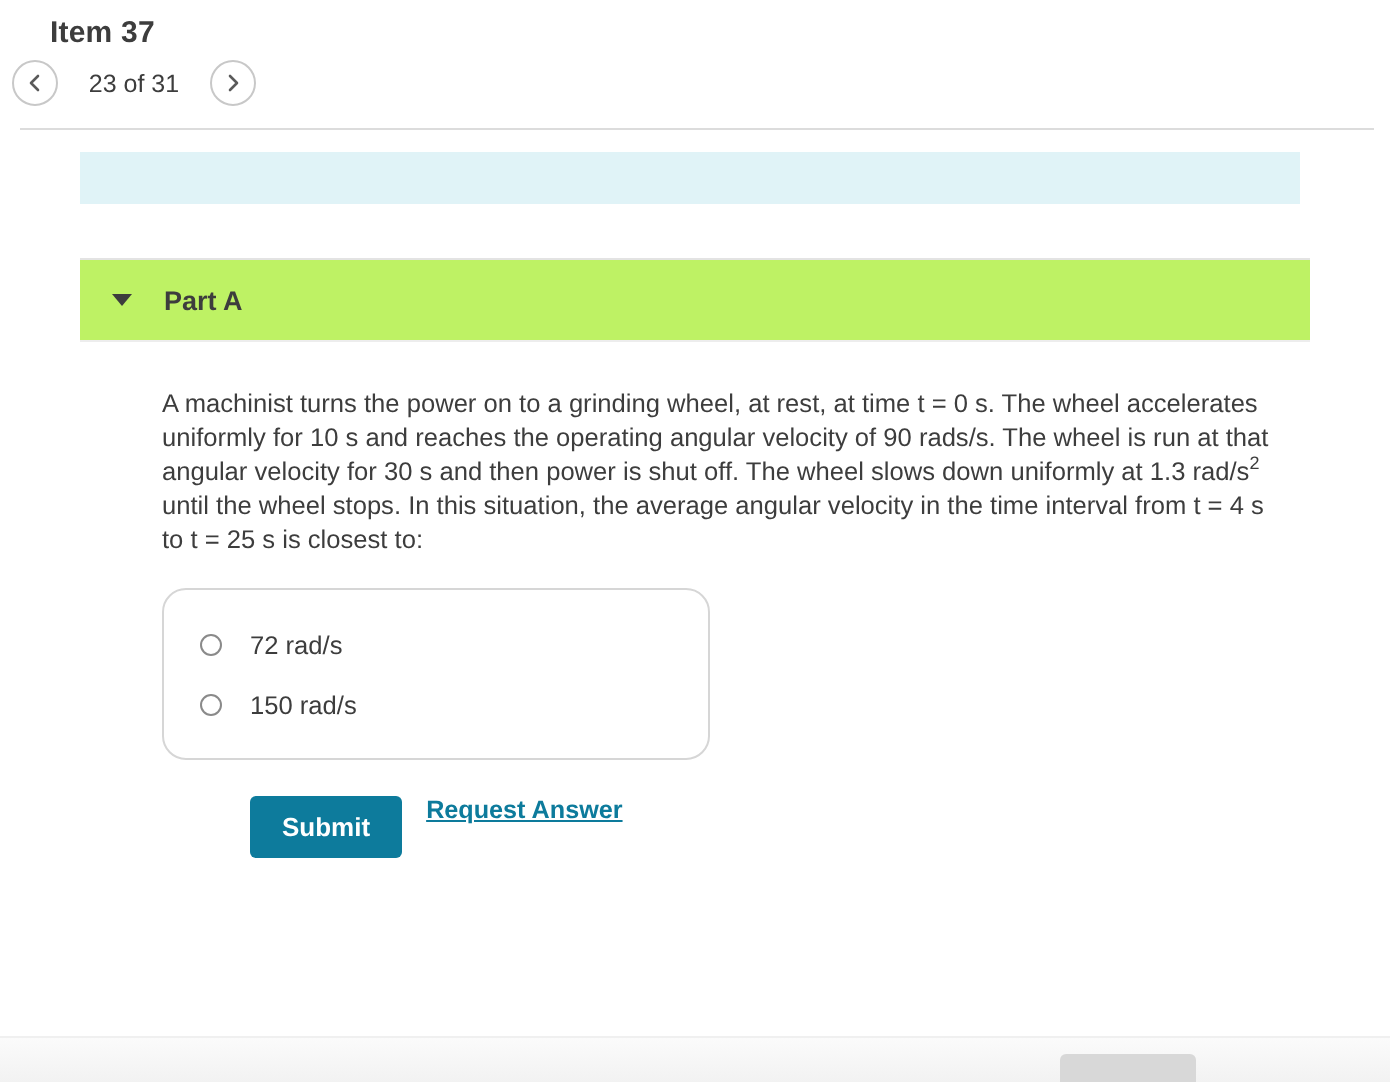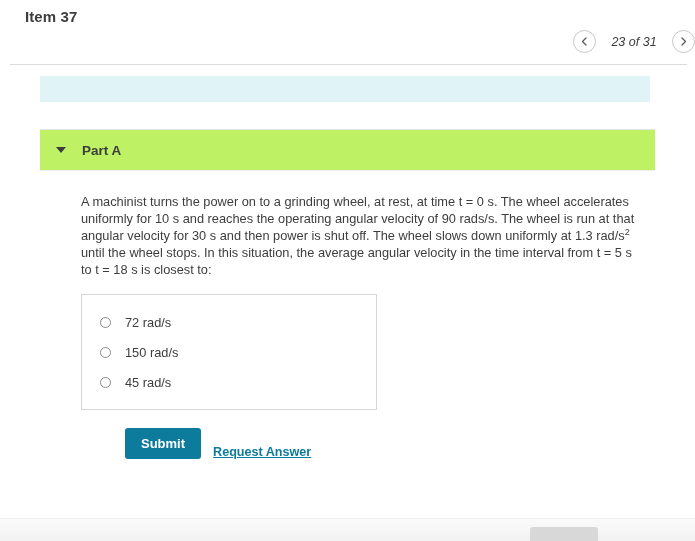--- a/index.html
+++ b/index.html
@@ -29,24 +29,23 @@
     font-weight: bold;
     color: #3d3d3d;
     letter-spacing: 0.1px;
   }
   .pager {
     position: absolute;
     left: 6px;
     right: 0;
     top: 30px;
     display: flex;
-    justify-content: flex-end;
+    justify-content: flex-start;
     align-items: center;
     gap: 10px;
-    font-style: italic;
   }
   .pager-btn {
     width: 23px;
     height: 23px;
     border: 1px solid #c8c8c8;
     border-radius: 50%;
     background: #ffffff;
     display: flex;
     align-items: center;
     justify-content: center;
@@ -124,23 +123,23 @@
     color: #3d3d3d;
   }
   .question-text sup {
     font-size: 9px;
     vertical-align: super;
     line-height: 0;
   }
 
   .options-box {
     margin-top: 16px;
-    width: 296px;
+    width: 274px;
     border: 1px solid #d6d6d6;
-    border-radius: 0;
+    border-radius: 12px;
     padding: 12px 0 12px 0;
     box-sizing: border-box;
     background: #ffffff;
   }
   .option-row {
     display: flex;
     align-items: center;
     height: 30px;
     padding-left: 18px;
     cursor: pointer;
@@ -156,21 +155,21 @@
   }
   .option-label {
     margin-left: 14px;
     font-size: 12.8px;
     color: #3d3d3d;
   }
 
   .actions {
     margin-top: 18px;
     display: flex;
-    align-items: flex-end;
+    align-items: flex-start;
     padding-left: 44px;
   }
   .submit-btn {
     background: #0d7b9c;
     color: #ffffff;
     border: none;
     border-radius: 3px;
     font-family: "Liberation Sans", sans-serif;
     font-size: 13px;
     font-weight: bold;
@@ -243,37 +242,33 @@
       <span class="caret"></span>
       <span class="part-label">Part A</span>
     </div>
 
     <div class="part-body">
 
       <div class="question-text">
         <span>A machinist turns the power on to a grinding wheel, at rest, at time t = 0 s. The wheel accelerates</span>
         <span>uniformly for 10 s and reaches the operating angular velocity of 90 rads/s. The wheel is run at that</span>
         <span>angular velocity for 30 s and then power is shut off. The wheel slows down uniformly at 1.3 rad/s</span><sup>2</sup>
-        <span>until the wheel stops. In this situation, the average angular velocity in the time interval from t = 5 s</span>
-        <span>to t = 18 s is closest to:</span>
+        <span>until the wheel stops. In this situation, the average angular velocity in the time interval from t = 4 s</span>
+        <span>to t = 25 s is closest to:</span>
       </div>
 
       <div class="options-box">
         <div class="option-row">
           <span class="radio"></span>
           <span class="option-label">72 rad/s</span>
         </div>
         <div class="option-row">
           <span class="radio"></span>
           <span class="option-label">150 rad/s</span>
         </div>
-        <div class="option-row">
-          <span class="radio"></span>
-          <span class="option-label">45 rad/s</span>
-        </div>
       </div>
 
       <div class="actions">
         <button class="submit-btn">Submit</button>
         <a class="request-link">Request Answer</a>
       </div>
 
     </div>
   </div>
 </div>

